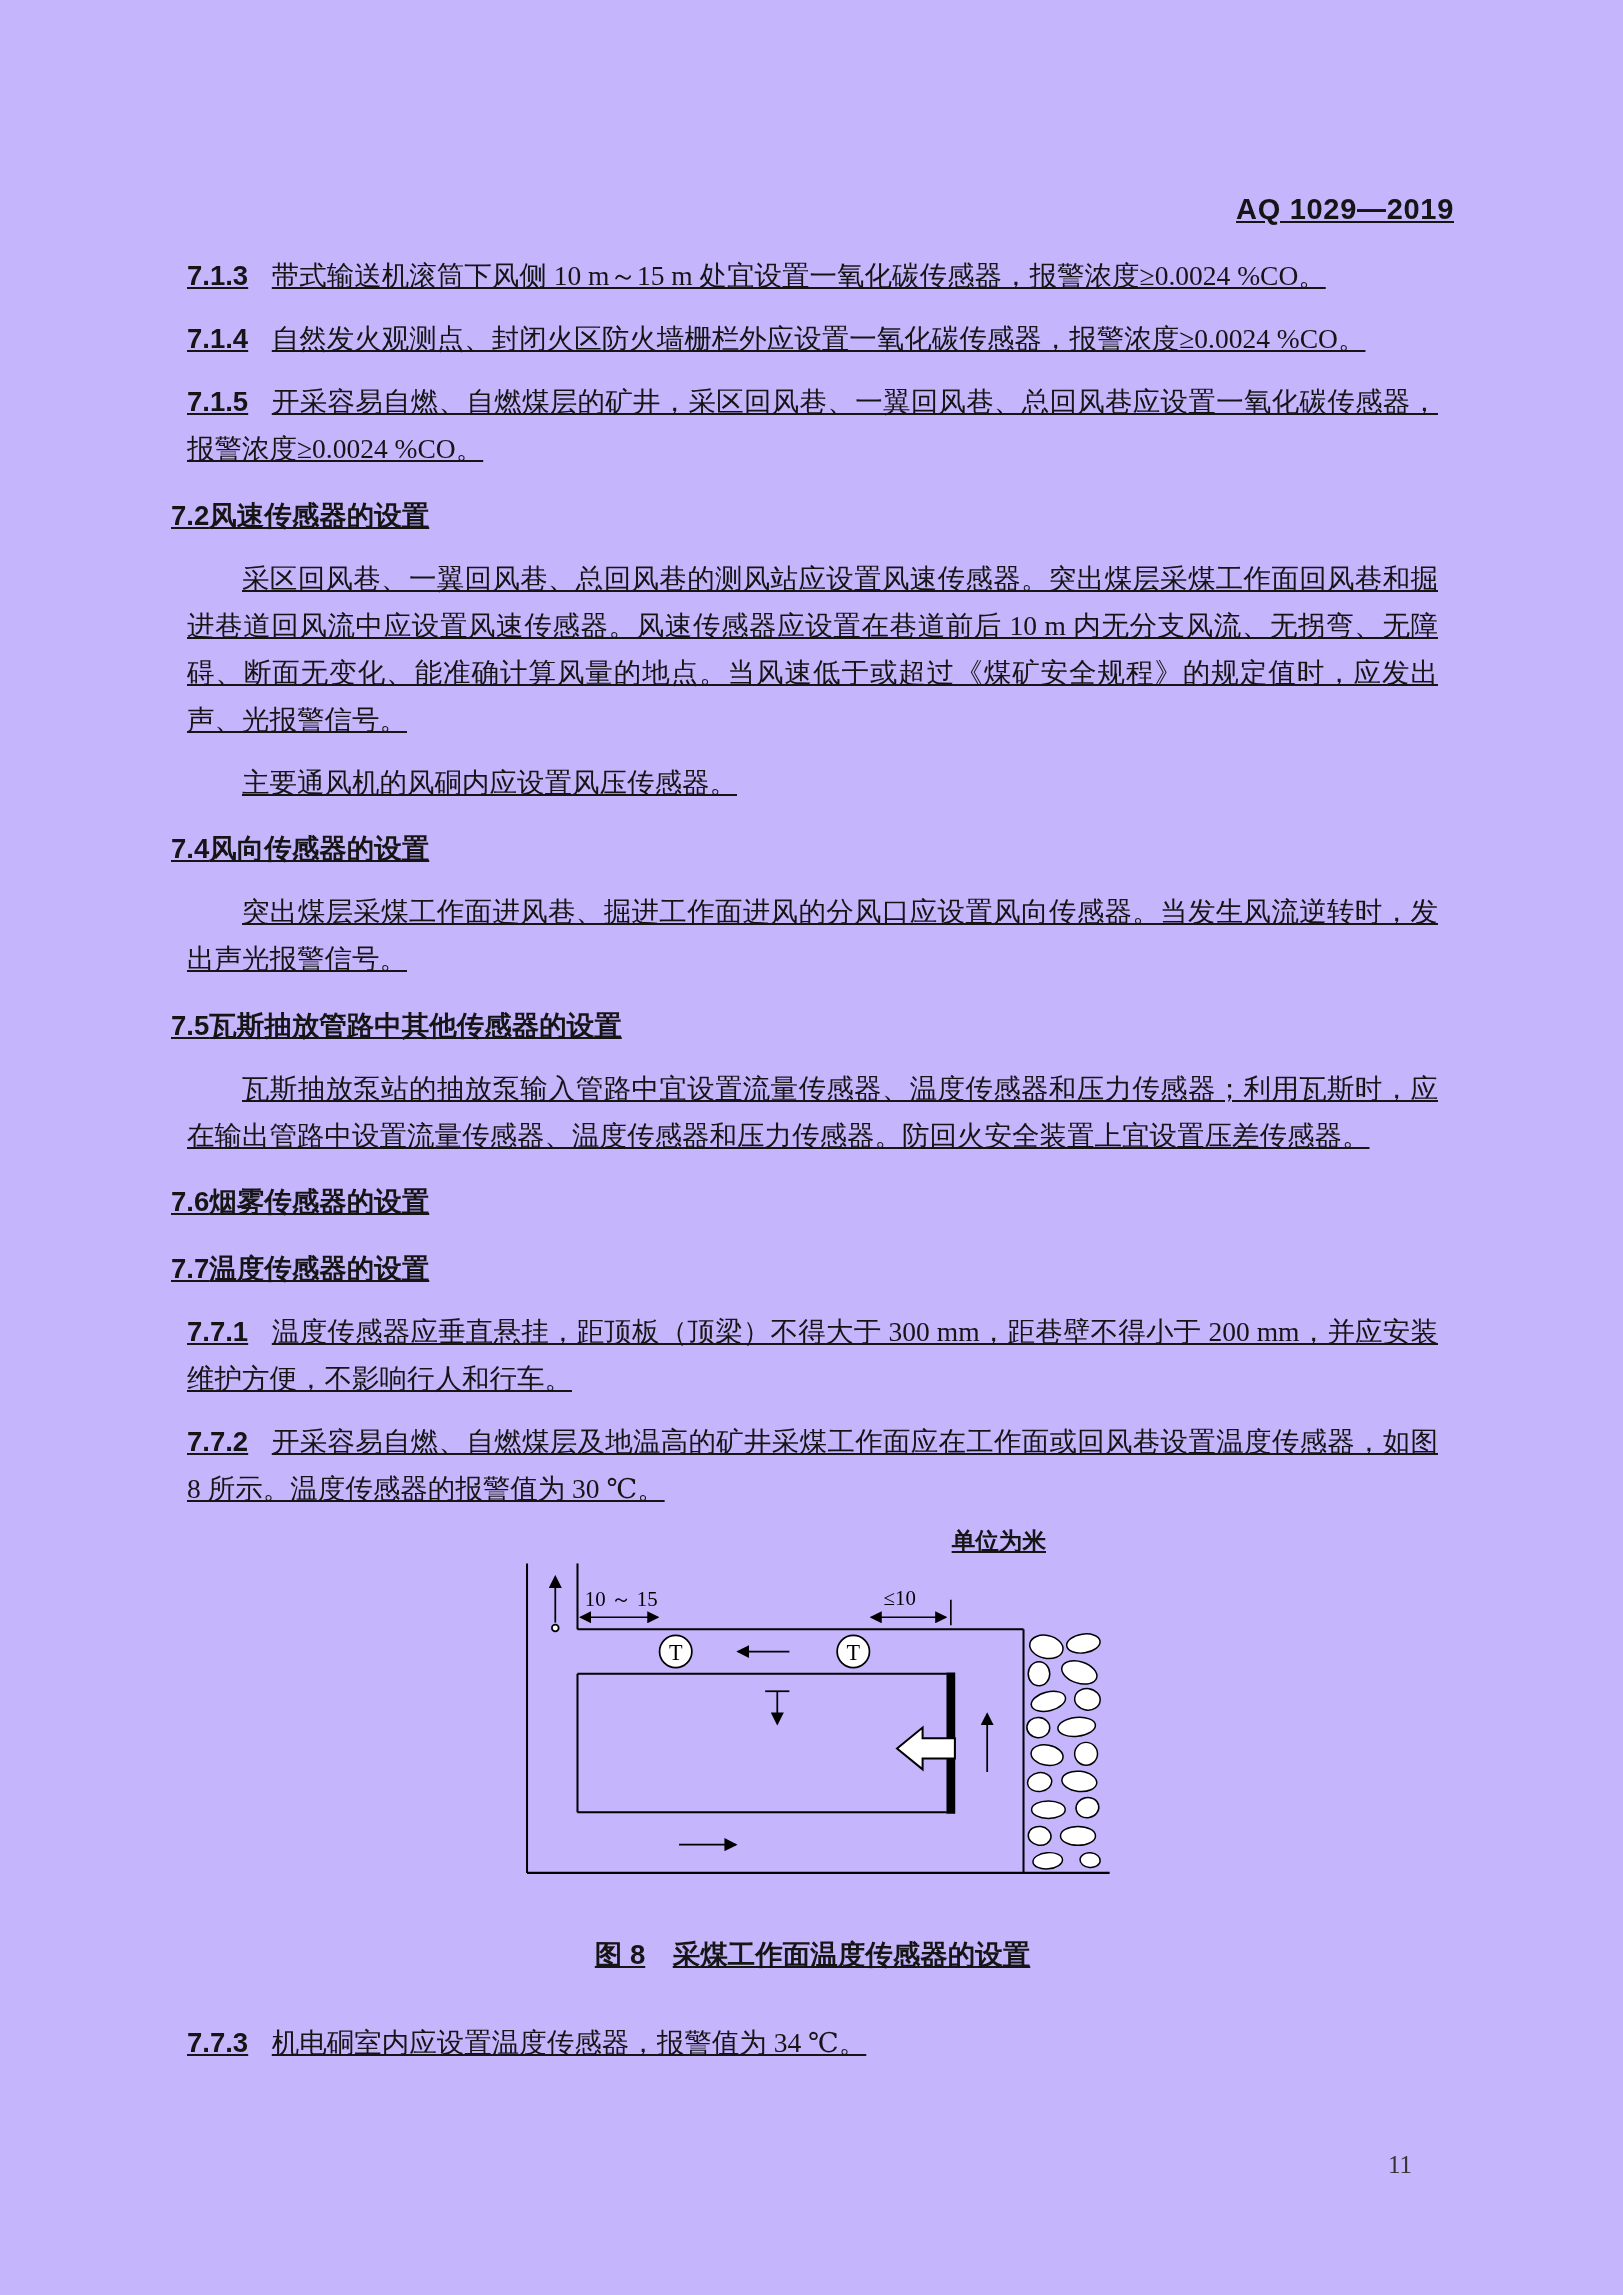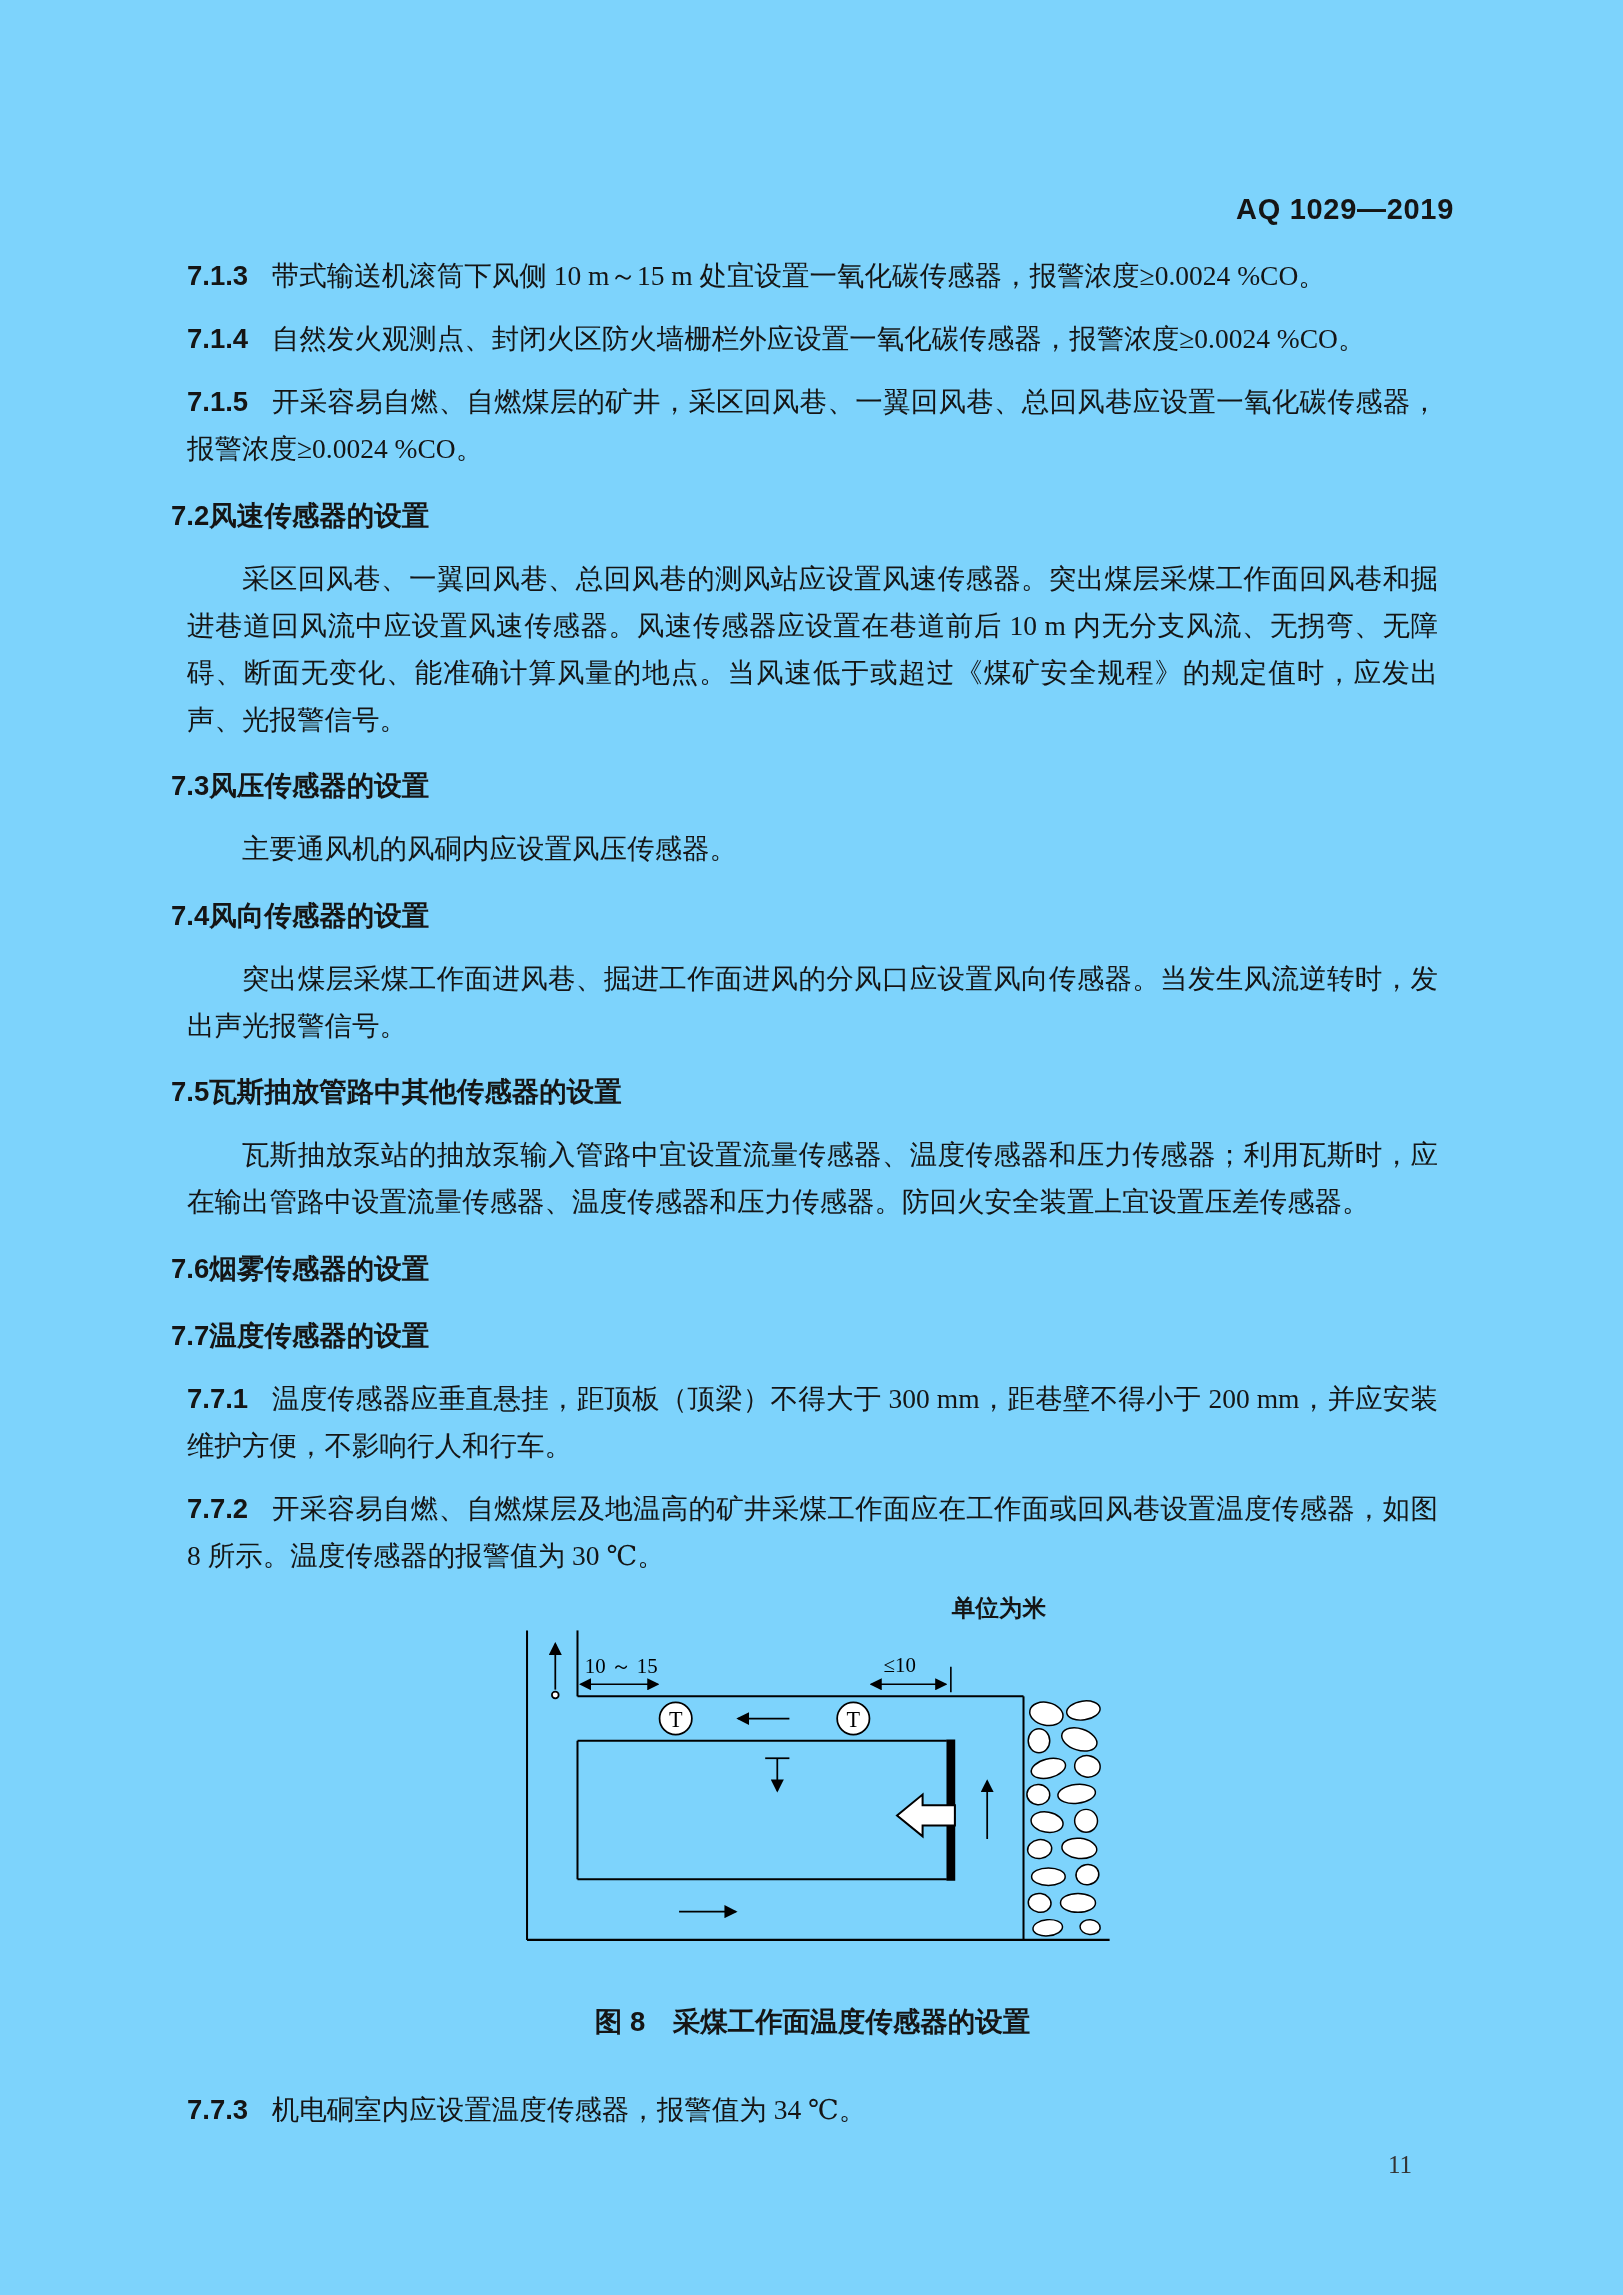--- a/index.html
+++ b/index.html
@@ -1,25 +1,26 @@
 <!DOCTYPE html>
 <html style="font-size:10.5px"><head>
 <meta charset="utf-8">
 <title>AQ 1029—2019</title>
 <style>
   html,body{margin:0;padding:0;background:#fff;}
   .page{
     position:relative;
     width:1623px;height:2295px;
-    background:#7dd3fc;
+    background:#c4b5fd;
     color:#151515;
     font-family:"Liberation Serif","DejaVu Serif",serif;
     padding:193px 169px 0 171px;
     box-sizing:border-box;
     overflow:hidden;
+    text-decoration:underline;
   }
   .doc-header{
     text-align:right;
     font-family:"Liberation Sans","DejaVu Sans",sans-serif;
     font-weight:700;
     font-size:29px;line-height:33px;
     letter-spacing:0.7px;
     margin-bottom:26px;
   }
   .clause,.body-para{
@@ -76,21 +77,20 @@
 
   <div class="doc-header">AQ 1029—2019</div>
 
   <p class="clause"><span class="num">7.1.3</span><span>带式输送机滚筒下风侧 10 m～15 m 处宜设置一氧化碳传感器，报警浓度≥0.0024 %CO。</span></p>
   <p class="clause"><span class="num">7.1.4</span><span>自然发火观测点、封闭火区防火墙栅栏外应设置一氧化碳传感器，报警浓度≥0.0024 %CO。</span></p>
   <p class="clause"><span class="num">7.1.5</span><span>开采容易自燃、自燃煤层的矿井，采区回风巷、一翼回风巷、总回风巷应设置一氧化碳传感器，报警浓度≥0.0024 %CO。</span></p>
 
   <h3 class="sec-heading"><span class="num">7.2</span><span>风速传感器的设置</span></h3>
   <p class="body-para">采区回风巷、一翼回风巷、总回风巷的测风站应设置风速传感器。突出煤层采煤工作面回风巷和掘进巷道回风流中应设置风速传感器。风速传感器应设置在巷道前后 10 m 内无分支风流、无拐弯、无障碍、断面无变化、能准确计算风量的地点。当风速低于或超过《煤矿安全规程》的规定值时，应发出声、光报警信号。</p>
 
-  <h3 class="sec-heading"><span class="num">7.3</span><span>风压传感器的设置</span></h3>
   <p class="body-para">主要通风机的风硐内应设置风压传感器。</p>
 
   <h3 class="sec-heading"><span class="num">7.4</span><span>风向传感器的设置</span></h3>
   <p class="body-para">突出煤层采煤工作面进风巷、掘进工作面进风的分风口应设置风向传感器。当发生风流逆转时，发出声光报警信号。</p>
 
   <h3 class="sec-heading"><span class="num">7.5</span><span>瓦斯抽放管路中其他传感器的设置</span></h3>
   <p class="body-para">瓦斯抽放泵站的抽放泵输入管路中宜设置流量传感器、温度传感器和压力传感器；利用瓦斯时，应在输出管路中设置流量传感器、温度传感器和压力传感器。防回火安全装置上宜设置压差传感器。</p>
 
   <h3 class="sec-heading"><span class="num">7.6</span><span>烟雾传感器的设置</span></h3>
 

